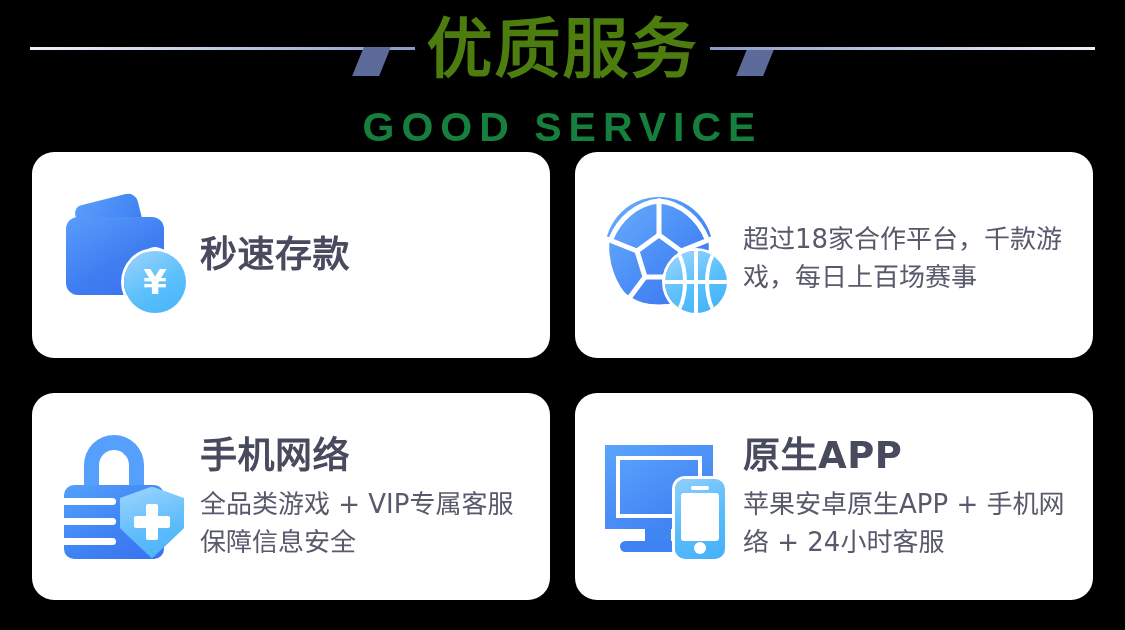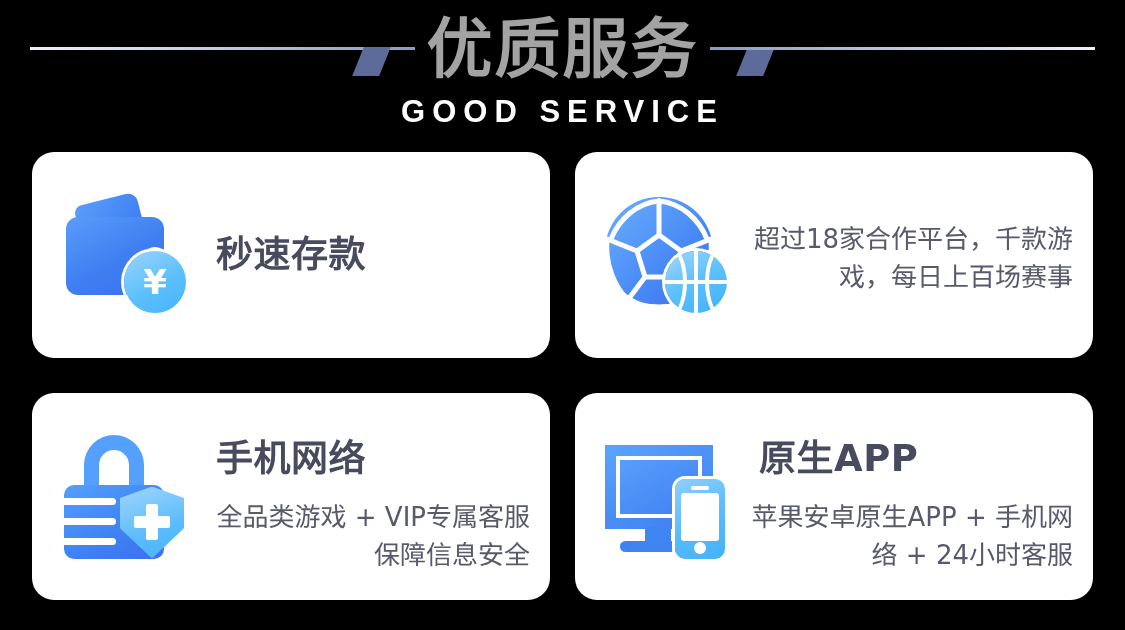--- a/index.html
+++ b/index.html
@@ -60,31 +60,31 @@
     top: 0;
     width: 1125px;
     text-align: center;
   }
   .title-cn {
     margin: 0;
     padding-top: 10px;
     font-size: 66px;
     line-height: 80px;
     font-weight: bold;
-    color: #a3a3a3;
+    color: #4d7c0f;
     letter-spacing: 2px;
     font-family: "DejaVu Sans", "Liberation Sans", sans-serif;
   }
   .title-en {
-    margin: 1px;
+    margin: 16px;
     padding-top: 4px;
-    font-size: 31px;
+    font-size: 41px;
     line-height: 34px;
     font-weight: bold;
-    color: #ffffff;
+    color: #15803d;
     letter-spacing: 7px;
     font-family: "Liberation Sans", sans-serif;
   }
 
   
   .grid {
     position: absolute;
     left: 32px;
     top: 152px;
     width: 1061px;
@@ -108,39 +108,38 @@
     width: 132px;
     height: 132px;
     position: relative;
     margin-right: 10px;
   }
   .card-text {
     flex: 1 1 auto;
     min-width: 0;
   }
   .card-title {
-    margin: 16px;
+    margin: 0;
     font-size: 37px;
     line-height: 46px;
     font-weight: bold;
     color: #484a5e;
     letter-spacing: 0.5px;
     font-family: "DejaVu Sans", "Liberation Sans", sans-serif;
     white-space: nowrap;
   }
   .card-desc {
     margin: 6px 0 0 0;
     font-size: 26px;
     line-height: 38px;
     color: #585a6c;
     font-family: "DejaVu Sans", "Liberation Sans", sans-serif;
   }
   .card-desc.two-line {
     max-width: 330px;
-    text-align: right;
   }
 
   
   .ico-wallet-flap {
     position: absolute;
     left: 18px;
     top: 10px;
     width: 64px;
     height: 30px;
     background: linear-gradient(135deg, #5b9dfb 0%, #3d7ff2 100%);

